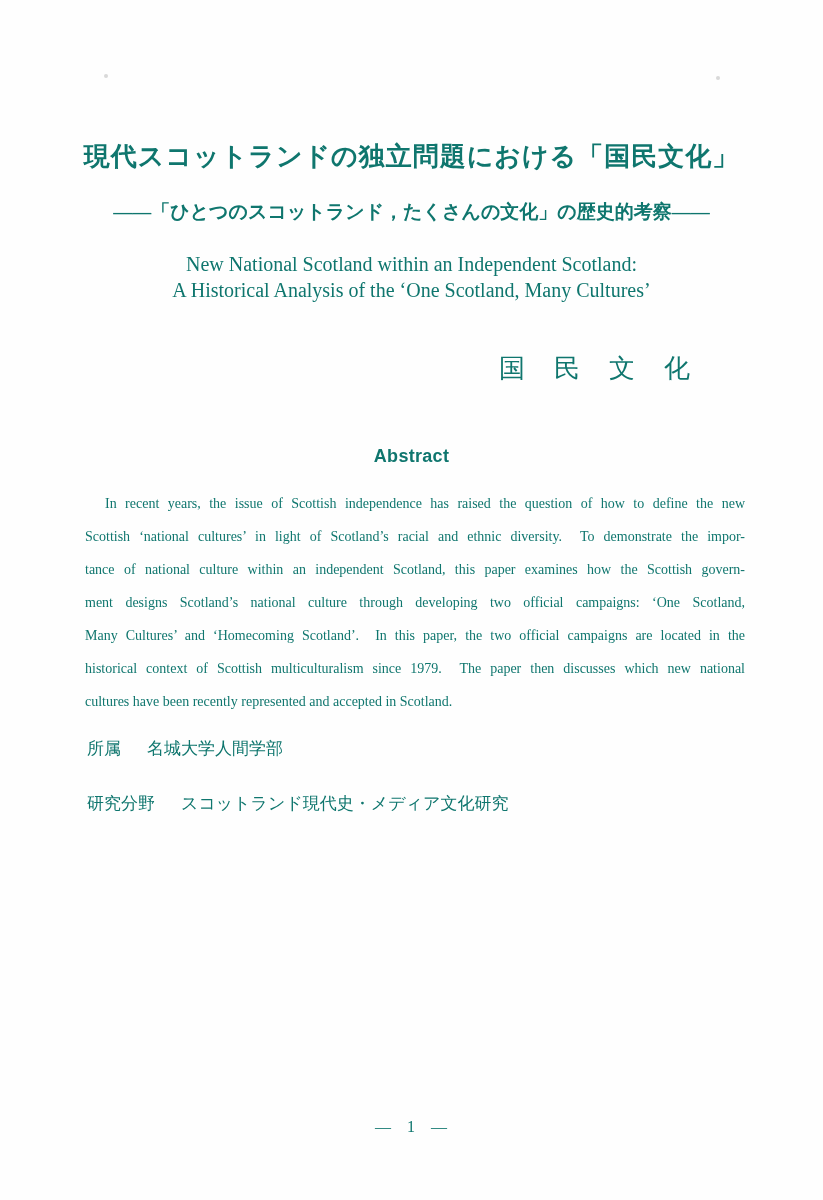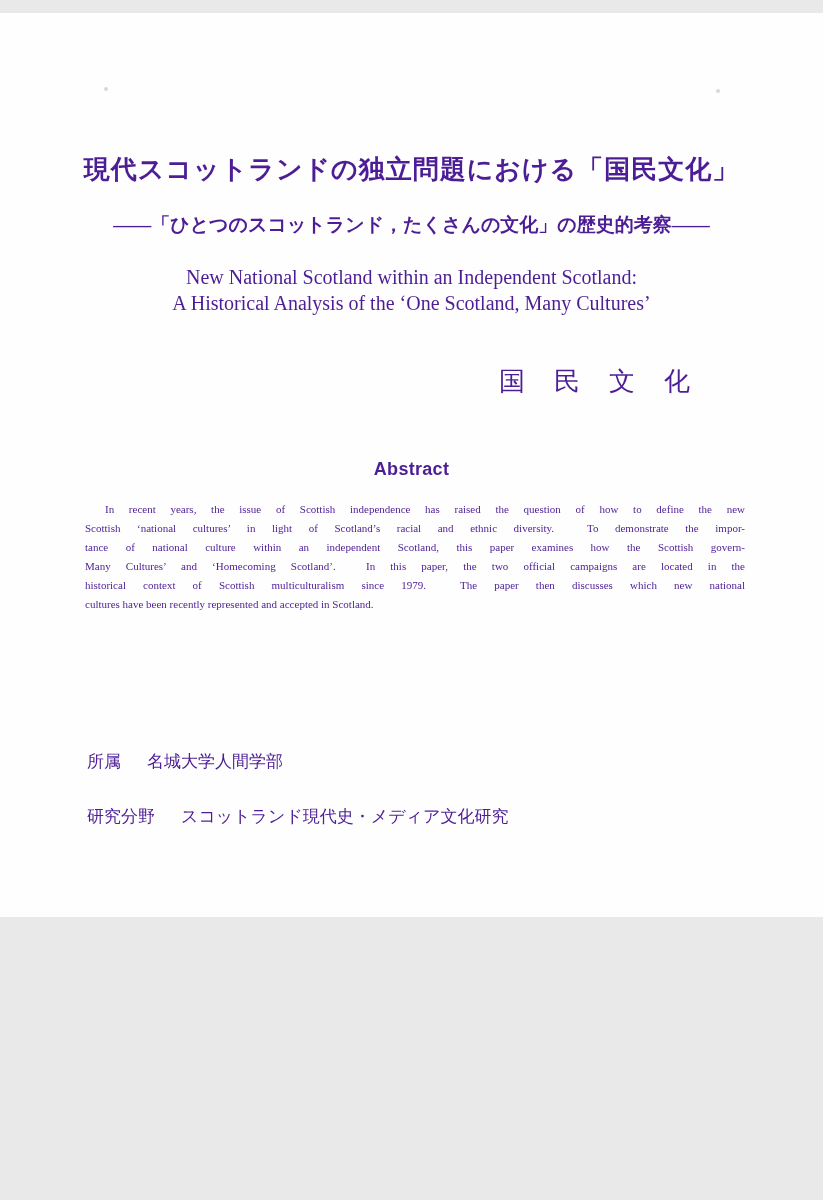--- a/index.html
+++ b/index.html
@@ -1,22 +1,22 @@
 <!DOCTYPE html>
 <html><head>
 <meta charset="utf-8">
 <style>
   html, body { margin: 0; padding: 0; background: #e9e9e9; }
   .page {
     position: relative;
     width: 823px;
-    height: 904px;
-    margin: 13px auto;
+    height: 1200px;
+    margin: 0 auto;
     background: #fefefe;
-    color: #4c1d95;
+    color: #0f766e;
     font-family: "Liberation Serif", serif;
     overflow: hidden;
   }
   
   .speck {
     position: absolute;
     border-radius: 50%;
     background: #d9d9d9;
   }
   .speck.left  { left: 104px; top: 74px; width: 4px; height: 4px; }
@@ -61,22 +61,22 @@
     font-family: "Liberation Sans", sans-serif;
     font-size: 18px;
     font-weight: 600;
     letter-spacing: 0.3px;
   }
   .abstract-body {
     position: absolute;
     top: 487px;
     left: 85px;
     width: 660px;
-    font-size: 11px;
-    line-height: 19px;
+    font-size: 14px;
+    line-height: 33px;
   }
   .abs-line {
     text-align: justify;
     text-align-last: justify;
     white-space: normal;
   }
   .abs-line.first { text-indent: 20px; }
   .abs-line.last  { text-align-last: left; }
 
   .meta {
@@ -117,20 +117,21 @@
   </div>
 
   <div class="author">国民文化</div>
 
   <div class="abstract-heading">Abstract</div>
 
   <div class="abstract-body">
     <div class="abs-line first">In recent years, the issue of Scottish independence has raised the question of how to define the new</div>
     <div class="abs-line">Scottish ‘national cultures’ in light of Scotland’s racial and ethnic diversity.&nbsp; To demonstrate the impor-</div>
     <div class="abs-line">tance of national culture within an independent Scotland, this paper examines how the Scottish govern-</div>
+    <div class="abs-line">ment designs Scotland’s national culture through developing two official campaigns: ‘One Scotland,</div>
     <div class="abs-line">Many Cultures’ and ‘Homecoming Scotland’.&nbsp; In this paper, the two official campaigns are located in the</div>
     <div class="abs-line">historical context of Scottish multiculturalism since 1979.&nbsp; The paper then discusses which new national</div>
     <div class="abs-line last">cultures have been recently represented and accepted in Scotland.</div>
   </div>
 
   <div class="meta affiliation">
     <span class="meta-label">所属</span><span class="meta-value">名城大学人間学部</span>
   </div>
 
   <div class="meta field">

